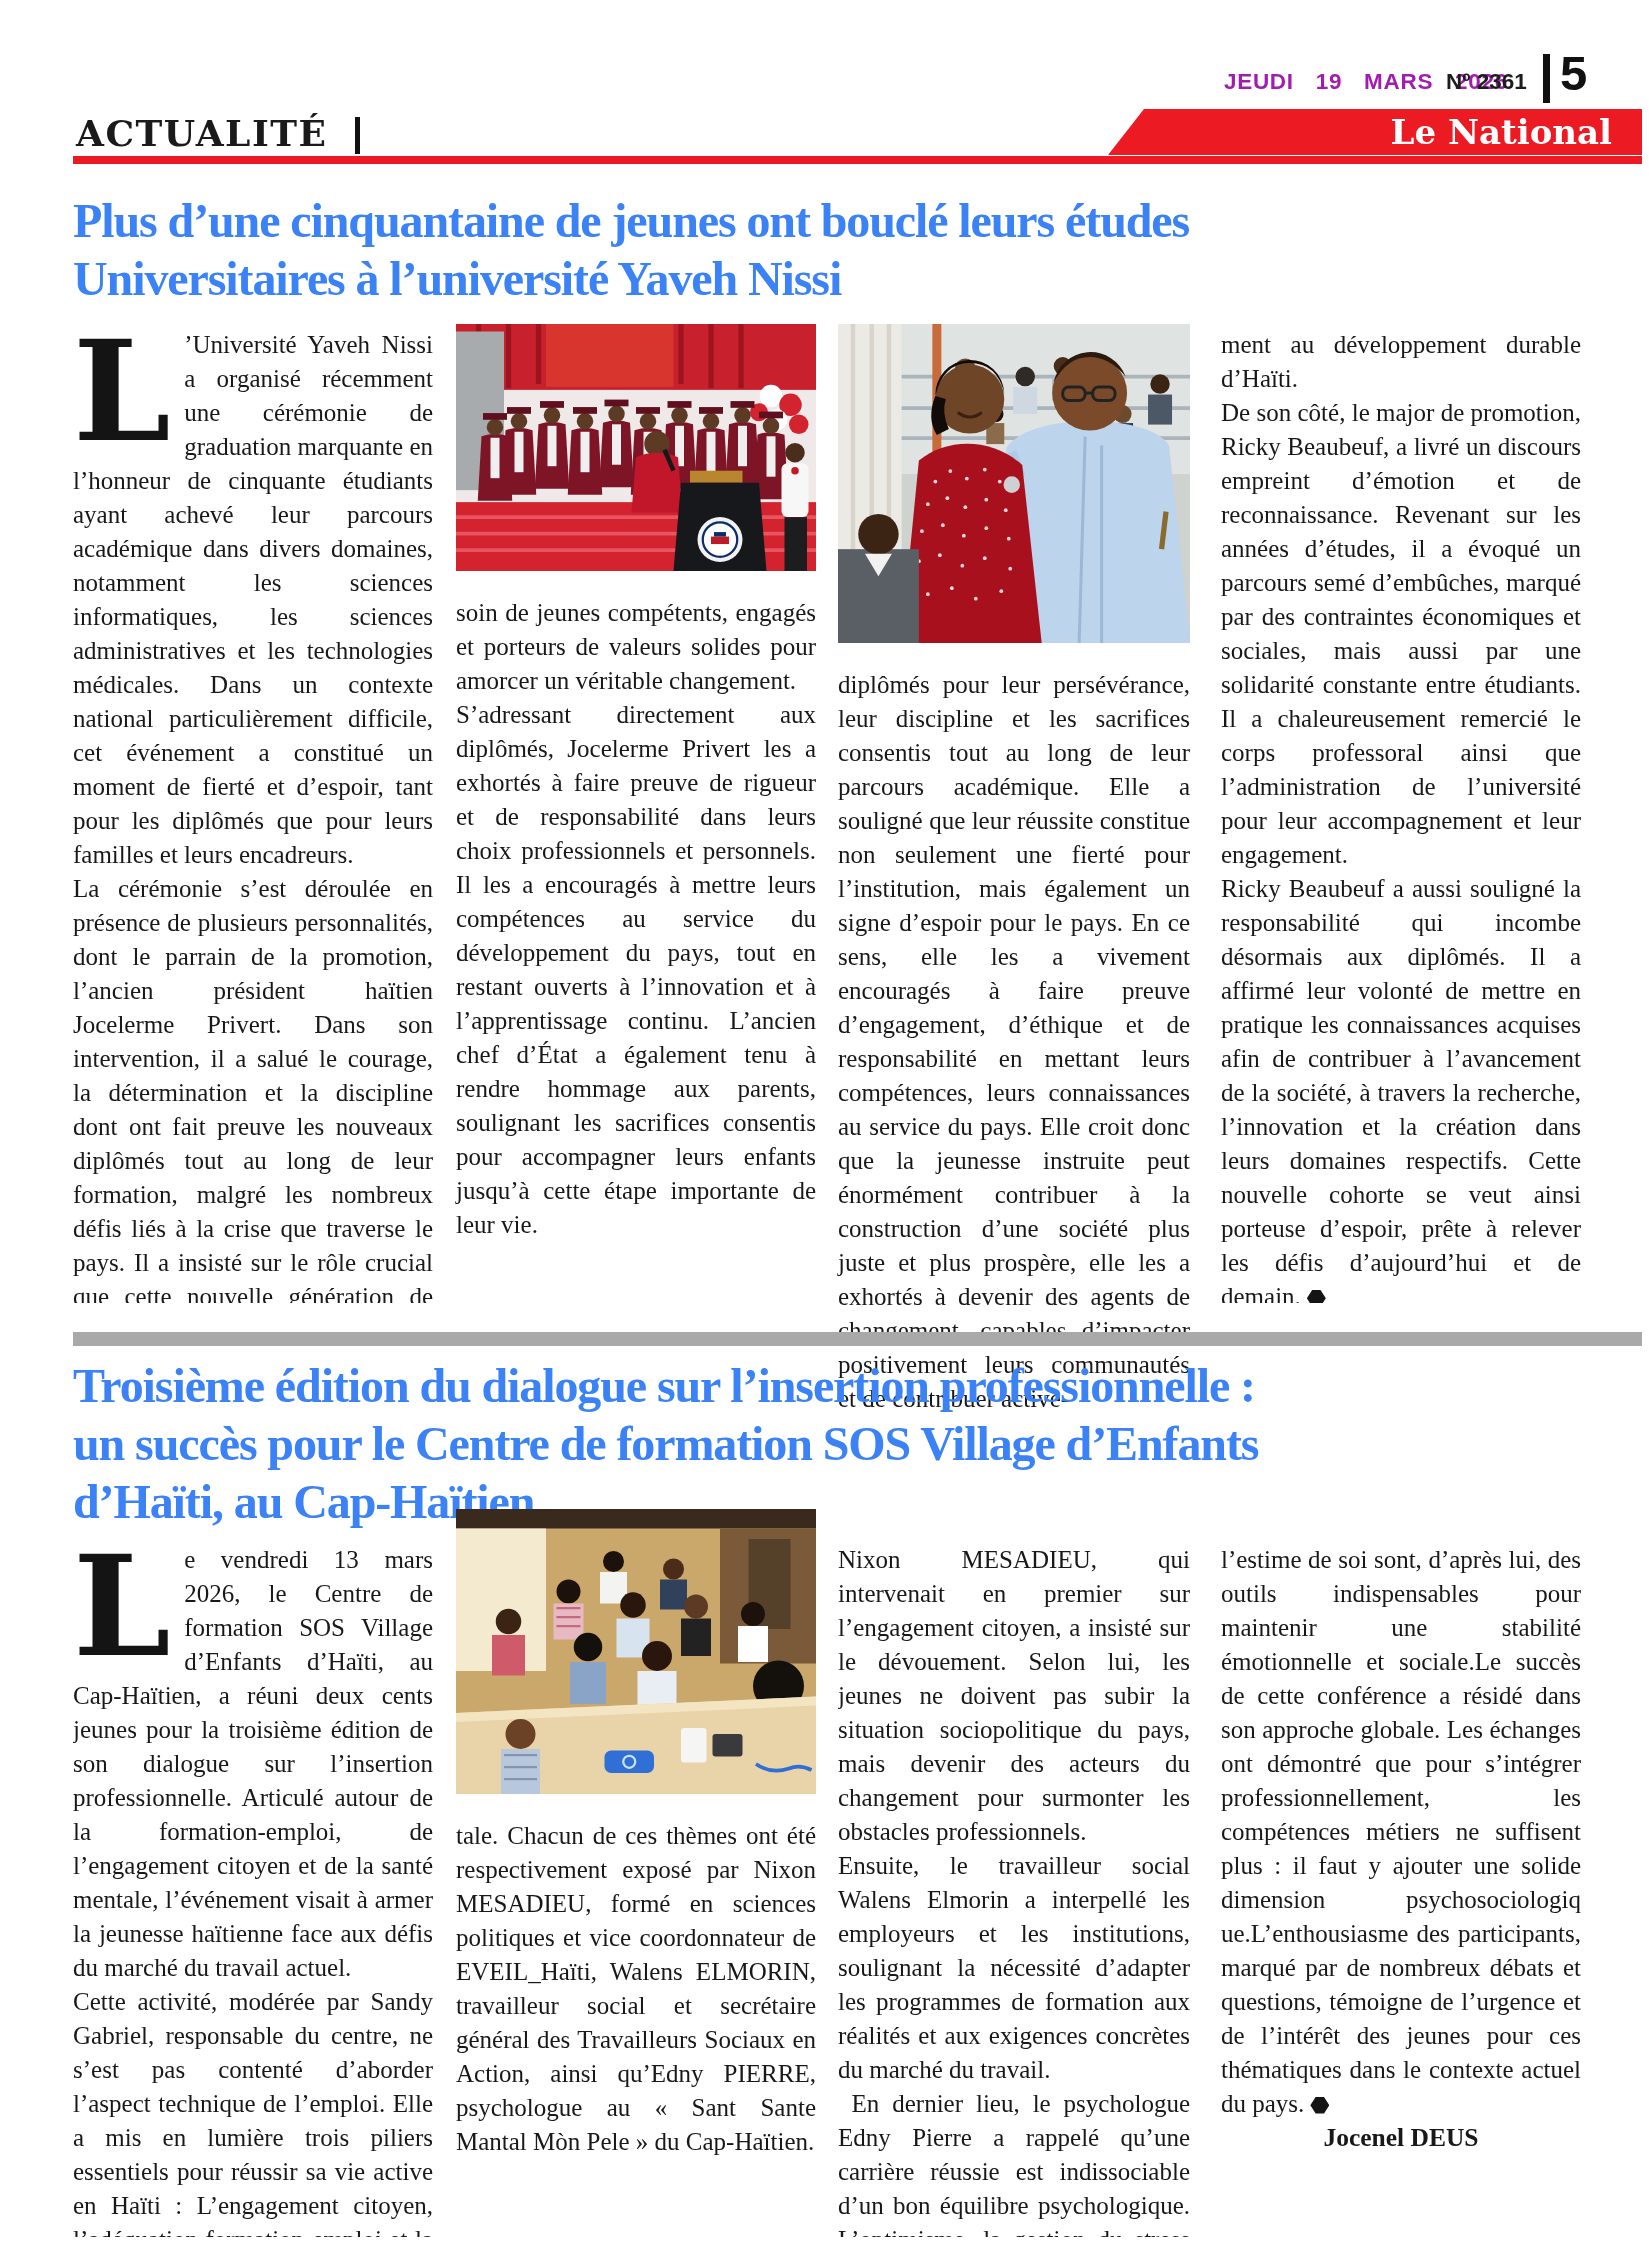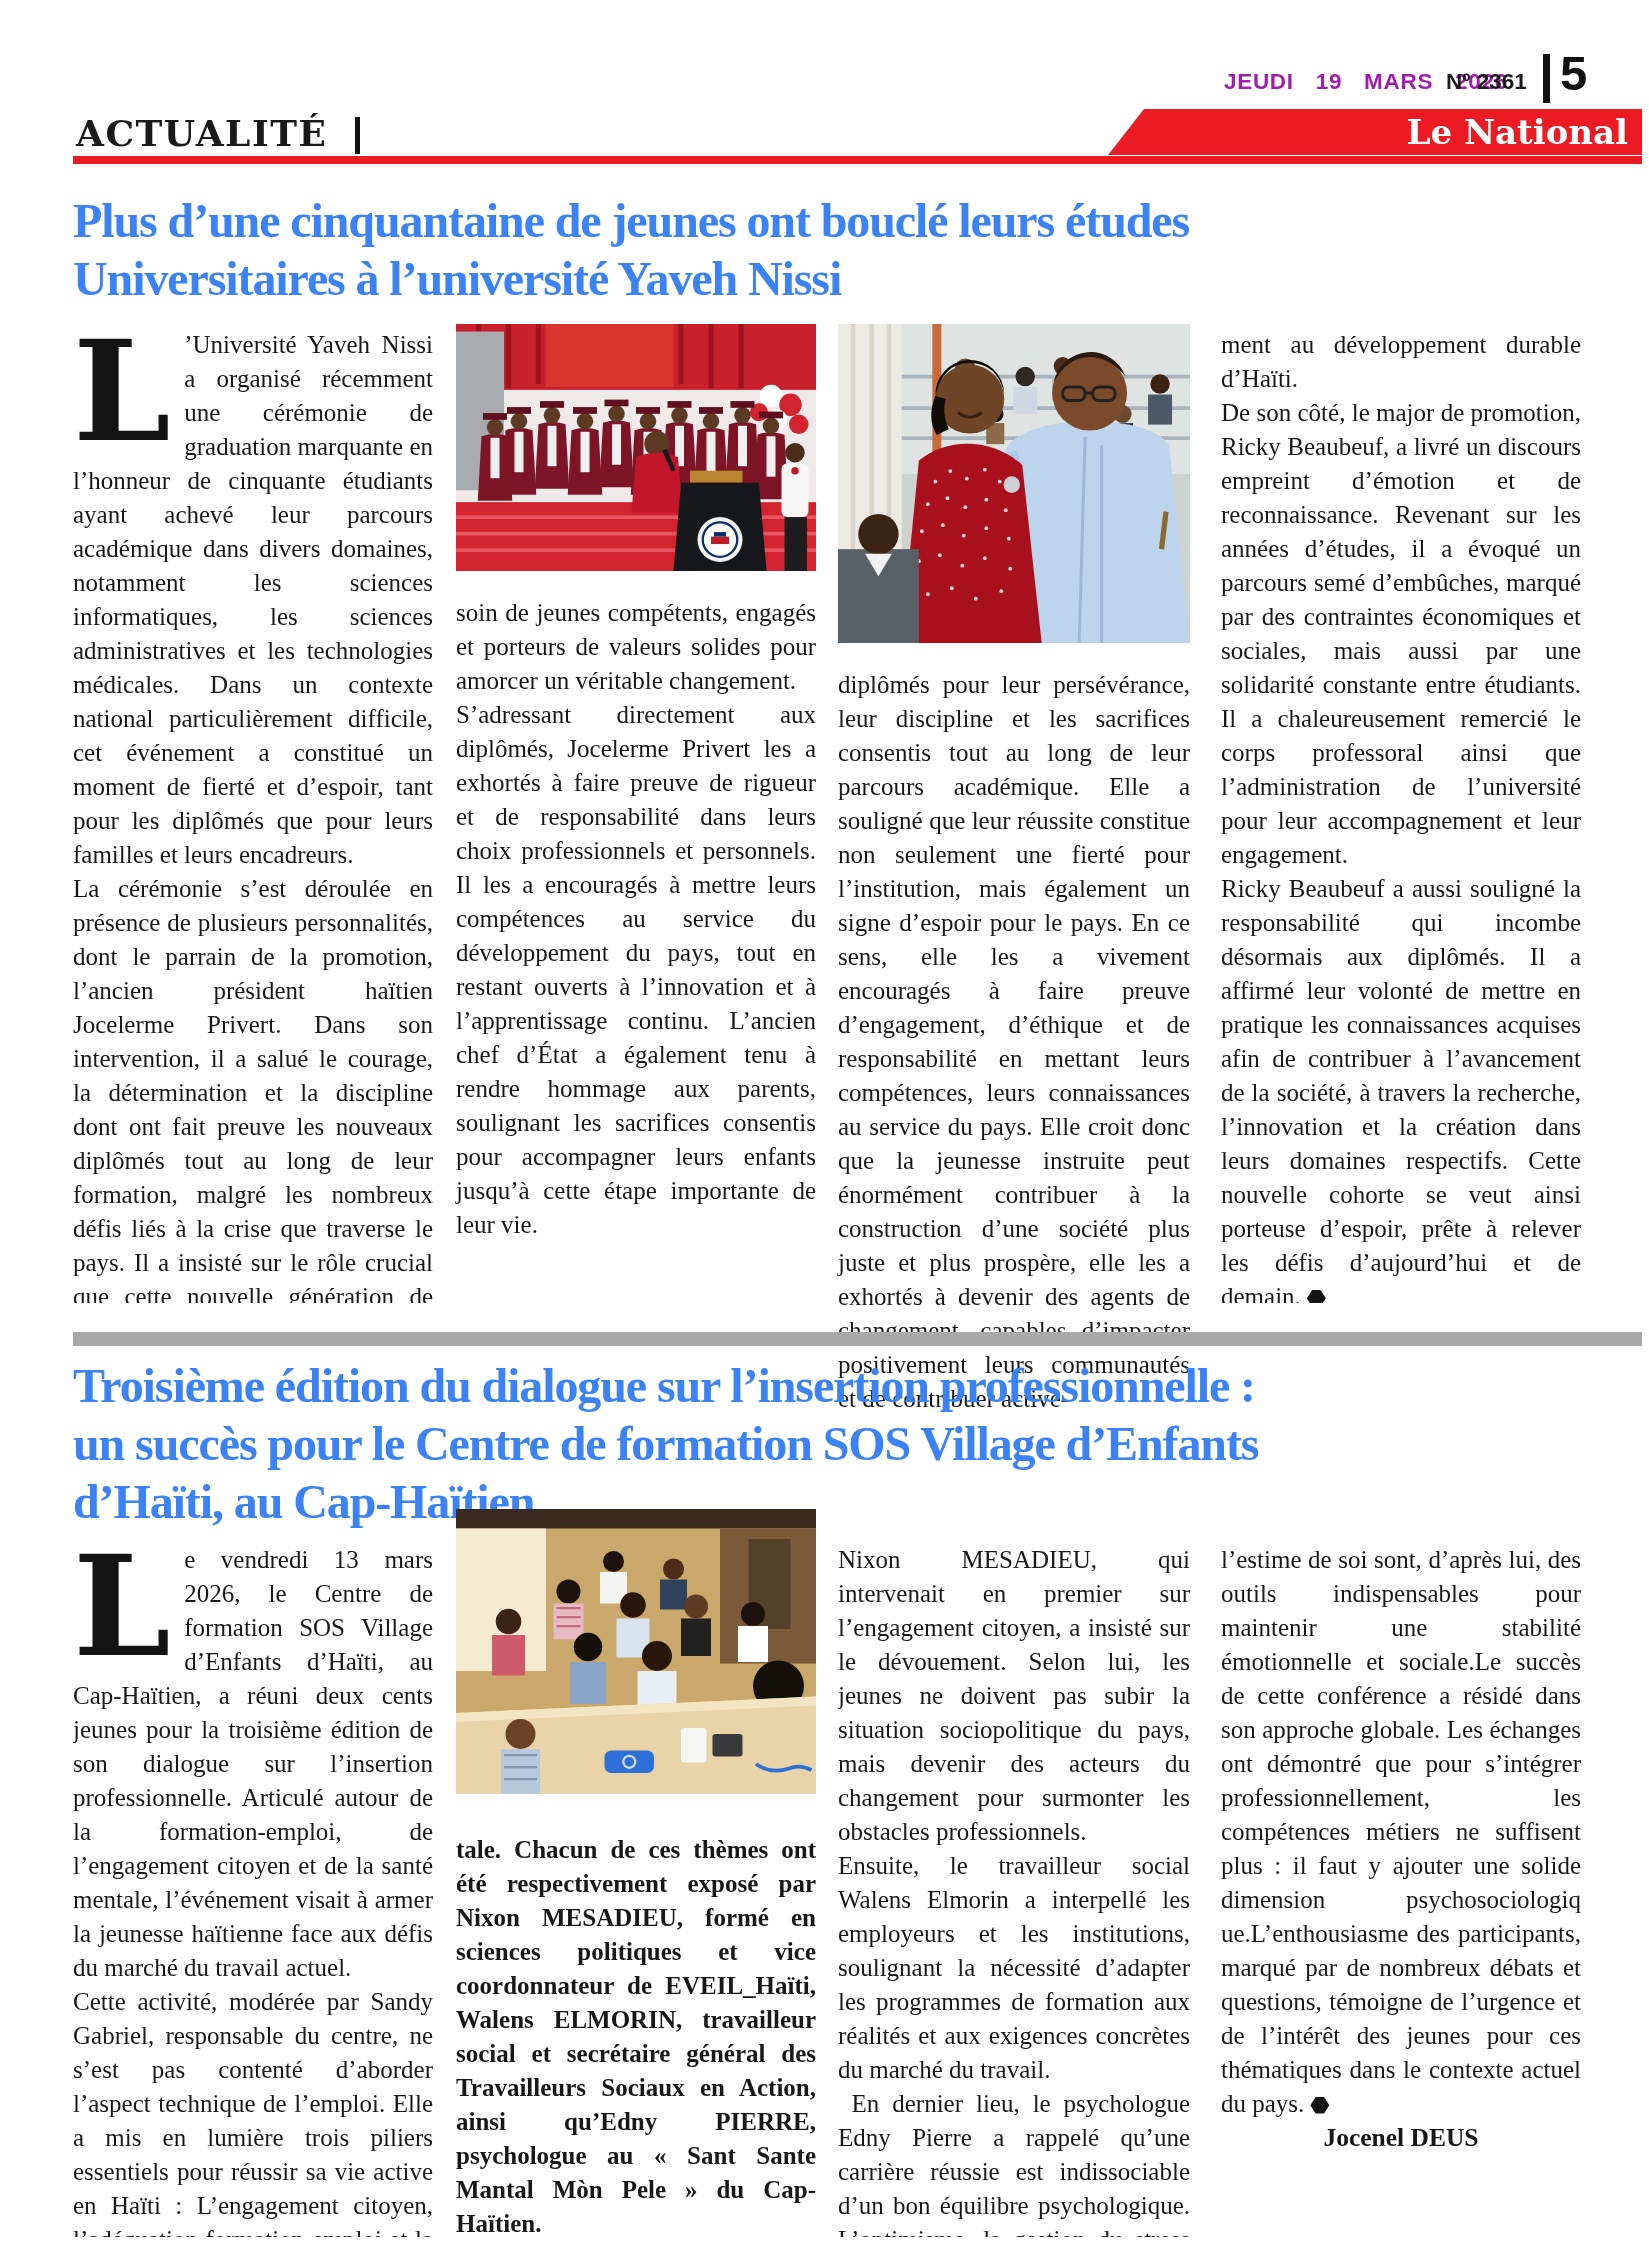--- a/index.html
+++ b/index.html
@@ -9,21 +9,21 @@
   }
   .abs{position:absolute;}
   
   .date-line{font-family:"Liberation Sans",sans-serif;font-weight:bold;font-size:22.5px;
     letter-spacing:0.7px;word-spacing:15px;color:#a21caf;}
   .issue-no{font-family:"Liberation Sans",sans-serif;font-weight:bold;font-size:22.5px;color:#1c1c1c;}
   .pageno-bar{background:#111;width:6.7px;height:49px;}
   .page-num{font-family:"Liberation Sans",sans-serif;font-weight:bold;font-size:49px;color:#111;line-height:1;}
   .brand-banner{background:#ec1b23;clip-path:polygon(36px 0,100% 0,100% 100%,0 100%);
     color:#fff;font-family:"DejaVu Serif",serif;font-weight:bold;font-size:34px;
-    text-align:right;padding-right:14px;box-sizing:border-box;line-height:46px;}
+    text-align:right;padding-right:30px;box-sizing:border-box;line-height:46px;}
   .section-label{font-family:"DejaVu Serif",serif;font-weight:bold;font-size:36px;letter-spacing:1.5px;color:#1a1a1a;}
   .section-tick{background:#111;width:4.5px;height:37px;}
   .red-rule{background:#ec1b23;}
   .gray-divider{background:#a9a9a9;}
   
   .headline{font-family:"Liberation Serif",serif;font-weight:bold;color:#3b82f6;
     font-size:48px;line-height:58px;letter-spacing:-1.1px;margin:0;}
   
   .body-col{font-size:25px;line-height:34px;text-align:justify;color:#181818;}
   .body-col p{margin:0;}
@@ -241,21 +241,21 @@
       <rect x="198" y="322" width="66" height="30" rx="9" fill="#2f6fd6"></rect>
       <circle cx="231" cy="337" r="8" fill="none" stroke="#cfe0f8" stroke-width="3"></circle>
       <rect x="300" y="292" width="34" height="46" rx="4" fill="#f5f5f3"></rect>
       <rect x="342" y="300" width="40" height="30" rx="4" fill="#3a3a3c"></rect>
       <path d="M400,340 q20,14 44,6 q14,-6 30,2" stroke="#2f6fd6" stroke-width="5" fill="none"></path>
       <circle cx="86" cy="300" r="20" fill="#6b4226"></circle>
         <rect x="60" y="320" width="52" height="60" fill="#b8c8dc"></rect>
       <path d="M64,328 h44 M64,344 h44 M64,360 h44" stroke="#8396ad" stroke-width="3"></path>
     </svg>
   </figure>
-  <div class="body-col" style="margin-top:35px;width:360px;font-weight:bold;">
+  <div class="body-col" style="margin-top:21px;width:360px;">
     <p>tale. Chacun de ces thèmes ont été respectivement exposé par  Nixon MESADIEU, formé en sciences politiques et vice coordonnateur de EVEIL_Haïti, Walens ELMORIN, travailleur social et secrétaire général des Travailleurs Sociaux en Action, ainsi qu’Edny PIERRE, psychologue au « Sant Sante Mantal Mòn Pele » du Cap-Haïtien.</p>
   </div>
 </div>
 
 <div class="abs body-col" style="left:838px;top:1543px;width:352px;height:694px;overflow:hidden;">
   <p>Nixon MESADIEU, qui intervenait en premier sur l’engagement citoyen, a insisté sur le dévouement. Selon lui, les jeunes ne doivent pas subir la situation sociopolitique du pays, mais devenir des acteurs du changement pour surmonter les obstacles professionnels.</p>
   <p>Ensuite, le travailleur social Walens Elmorin a interpellé les employeurs et les institutions, soulignant la nécessité d’adapter les programmes de formation aux réalités et aux exigences concrètes du marché du travail.</p>
   <p class="indent">En dernier lieu, le psychologue Edny Pierre a rappelé qu’une carrière réussie est indissociable d’un bon équilibre psychologique. L’optimisme, la gestion du stress et</p>
 </div>
 

